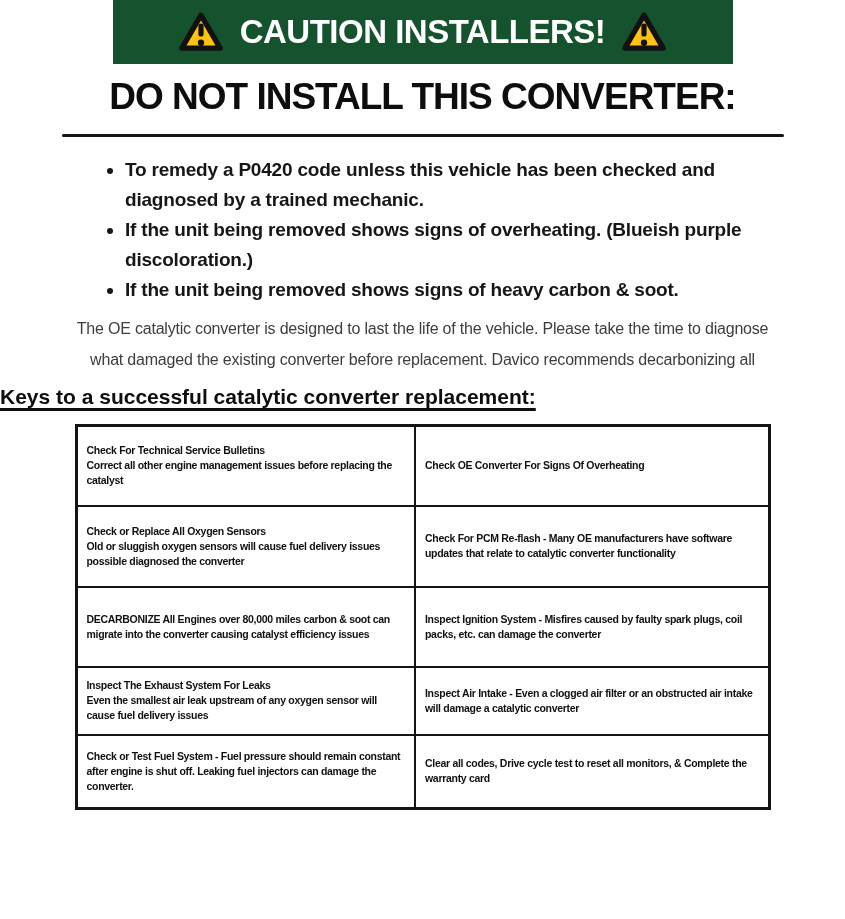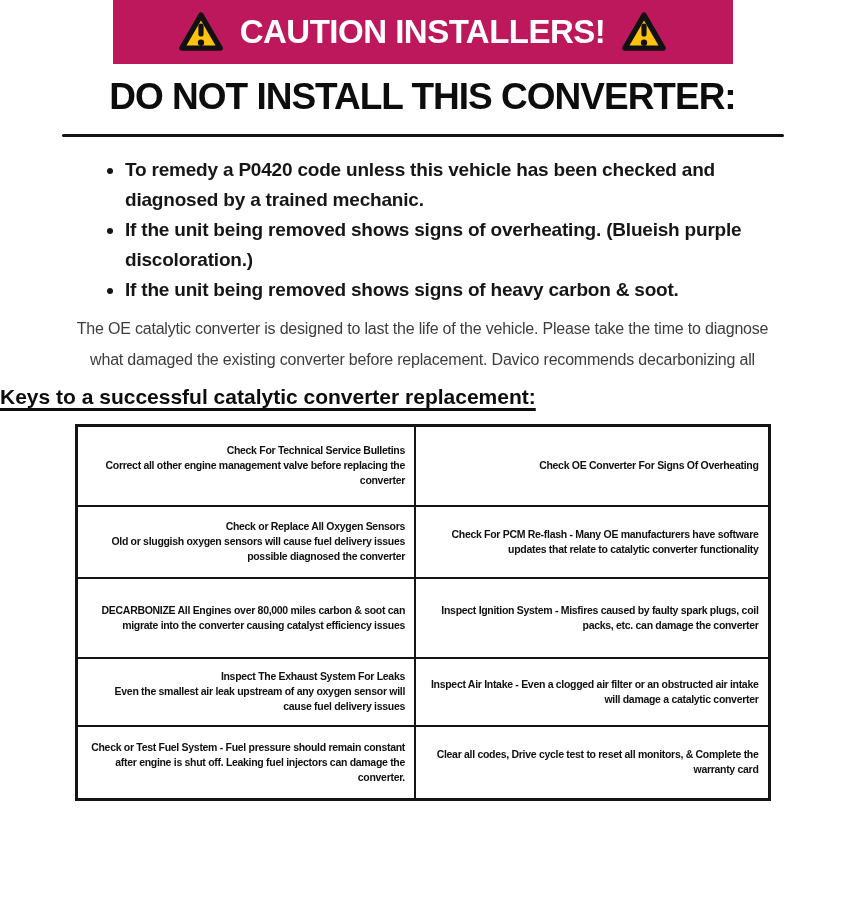--- a/index.html
+++ b/index.html
@@ -98,48 +98,48 @@
   
   table.tips {
     width: 693px;
     margin: 12px auto 0 auto;
     border-collapse: collapse;
     table-layout: fixed;
     border: 3px solid #141414;
   }
   table.tips td {
     border: 2px solid #141414;
-    text-align: right;
+    text-align: left;
     vertical-align: middle;
     padding: 6px 9px;
     font-size: 10.5px;
     font-weight: bold;
     letter-spacing: -0.3px;
     line-height: 15px;
     color: #101010;
   }
   col.left-col  { width: 339px; }
   col.right-col { width: 354px; }
   tr.row-1 { height: 80px; }
-  tr.row-2 { height: 72px; }
+  tr.row-2 { height: 81px; }
   tr.row-3 { height: 80px; }
   tr.row-4 { height: 68px; }
   tr.row-5 { height: 68px; }
   tr.row-6 { height: 74px; }
   td.cell-big {
     font-size: 14px;
     line-height: 20px;
     letter-spacing: -0.2px;
   }
   .cell-line { }
 </style>
 </head>
 <body>
 
-<div class="banner" style="background-color: #be185d;">
+<div class="banner" style="background-color: #14532d;">
   <span class="warn-icon">
     <svg width="46" height="42" viewBox="0 0 60 54">
       <path d="M30 5 L55 48 H5 Z" fill="#ffc20e" stroke="#111" stroke-width="7" stroke-linejoin="round"></path>
       <rect x="26.6" y="16" width="6.8" height="17" rx="3.4" fill="#111"></rect>
       <circle cx="30" cy="41" r="4.1" fill="#111"></circle>
     </svg>
   </span>
   <span class="banner-text">CAUTION INSTALLERS!</span>
   <span class="warn-icon">
     <svg width="46" height="42" viewBox="0 0 60 54">
@@ -171,21 +171,21 @@
 
 <table class="tips">
   <colgroup>
       <col class="left-col">
       <col class="right-col">
     </colgroup>
   <tbody>
     <tr class="row-1">
       <td>
         <div class="cell-line">Check For Technical Service Bulletins</div>
-        <div class="cell-line">Correct all other engine management valve before replacing the converter</div>
+        <div class="cell-line">Correct all other engine management issues before replacing the catalyst</div>
       </td>
       <td class="cell-big">
         <div class="cell-line">Check OE Converter For Signs Of Overheating</div>
       </td>
     </tr>
     <tr class="row-2">
       <td>
         <div class="cell-line">Check or Replace All Oxygen Sensors</div>
         <div class="cell-line">Old or sluggish oxygen sensors will cause fuel delivery issues possible diagnosed the converter</div>
       </td>

